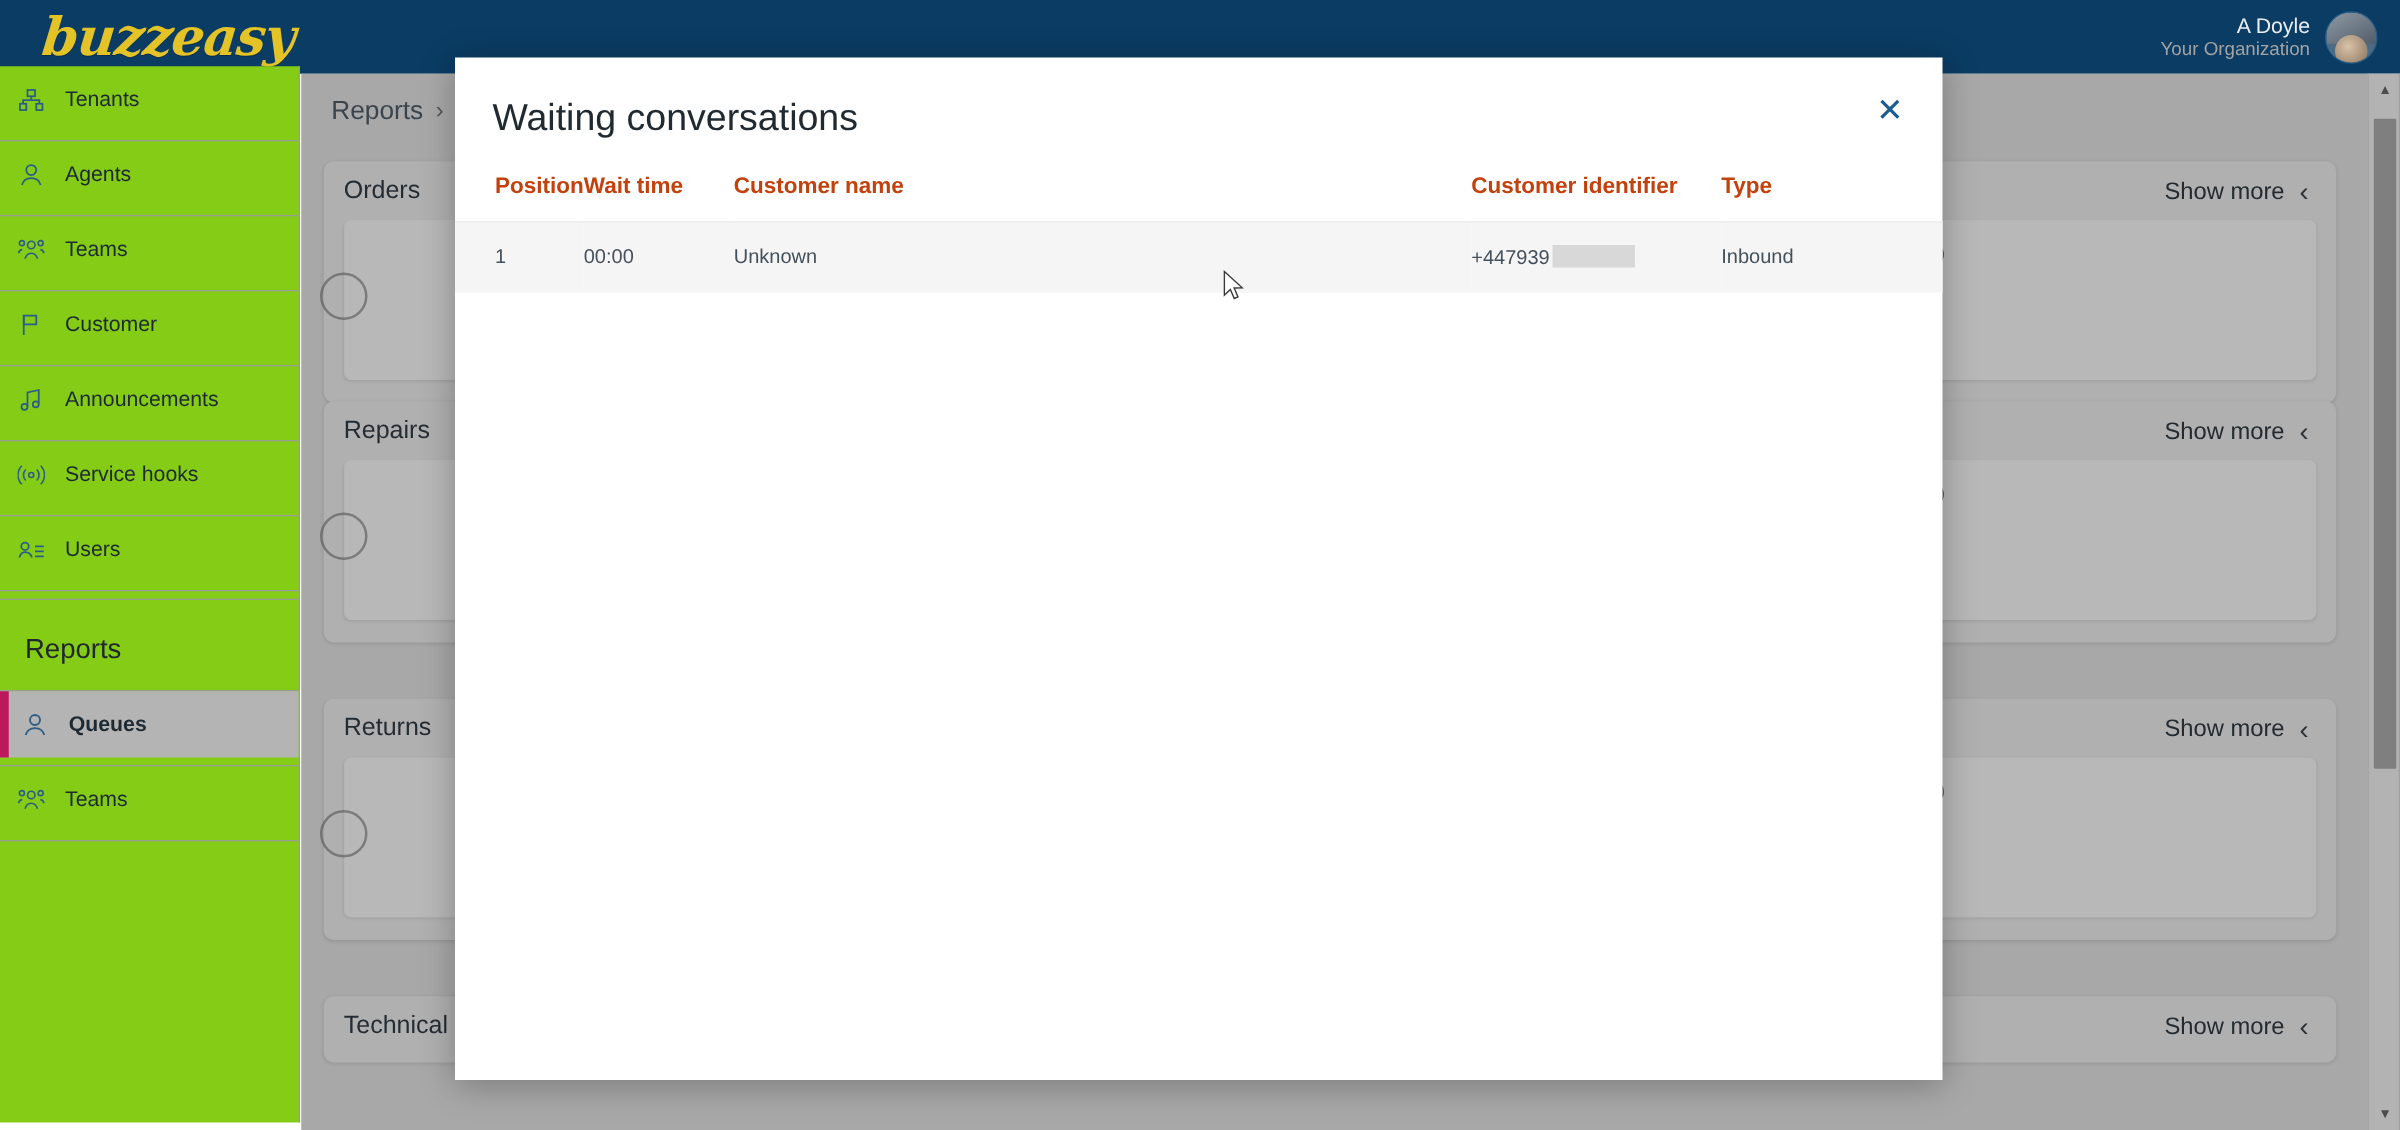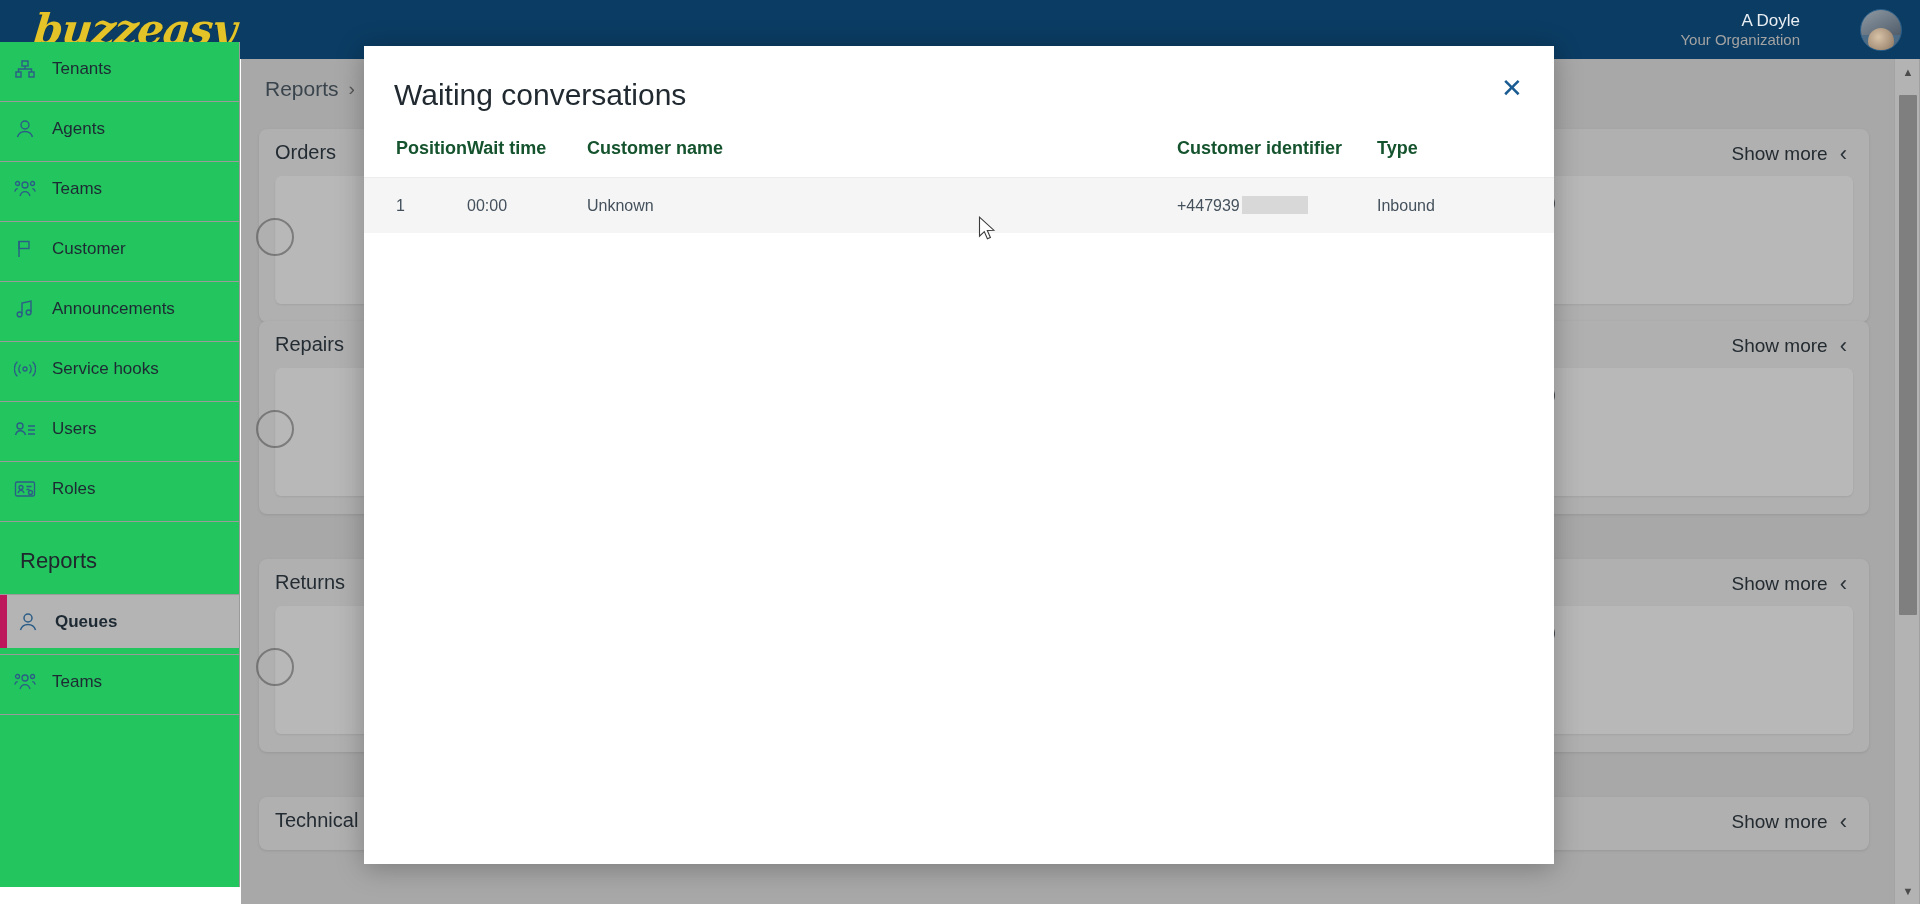--- a/index.html
+++ b/index.html
@@ -21,43 +21,43 @@
     margin-left: 34px;
     font-family: "DejaVu Serif", serif;
     font-style: italic;
     font-weight: 700;
     font-size: 42px;
     color: #e3c327;
     letter-spacing: -1px;
     transform: skewX(-6deg);
     text-shadow: 0 1px 0 rgba(0,0,0,.25);
   }
-  .userbox { display: flex; align-items: center; margin-right: 18px; gap: 48px; }
+  .userbox { display: flex; align-items: center; margin-right: 18px; }
   .usertext { text-align: right; margin-right: 12px; line-height: 1.25; }
   .username { color: #e9eef3; font-size: 17px; }
   .userorg  { color: #a3a3a3; font-size: 15px; }
   .avatar {
     width: 42px; height: 42px; border-radius: 50%;
     background: linear-gradient(150deg,#8f9aa3 0%,#6e7a86 40%,#3d4a57 100%);
     position: relative; overflow: hidden; border: 1px solid #2b5f8a;
   }
   .avatar::after {
     content:""; position:absolute; left:50%; top:46%;
     width:26px; height:26px; margin-left:-13px; border-radius:50%;
     background: radial-gradient(circle at 40% 35%, #d8c3a8 0%, #9c8670 70%);
   }
   .avatar::before{
     content:""; position:absolute; left:0; bottom:0; width:100%; height:36%;
     background:#4c6b86;
   }
 
   
   .sidebar {
-    position: absolute; left: 0; top: 42px; width: 240px; height: 845px;
-    background: #22c55e; border-right: 1px solid #9a9a9a;
+    position: absolute; left: 0; top: 53px; width: 240px; height: 845px;
+    background: #84cc16; border-right: 1px solid #9a9a9a;
     overflow: hidden;
   }
   .nav-item {
     display: flex; align-items: center; height: 53px;
     padding-left: 12px; color: #1e2a33; font-size: 17px;
     cursor: pointer; position: relative;
   }
   .nav-item .ico {
     width: 26px; height: 22px; margin-right: 14px;
     display: flex; align-items: center; justify-content: center;
@@ -168,21 +168,21 @@
     padding: 32px 16px 0 30px;
   }
   .modal-close {
     position: absolute; right: 24px; top: 24px;
     width: 36px; height: 36px; color:#1a5c92;
     display:flex; align-items:center; justify-content:center;
     font-size: 26px; cursor: pointer; line-height: 1; font-weight: 300;
   }
   table.waiting { width: 100%; border-collapse: collapse; margin-top: 26px; }
   table.waiting th {
-    text-align: left; font-size: 18px; font-weight: 600; color: #14532d;
+    text-align: left; font-size: 18px; font-weight: 600; color: #c2410c;
     padding: 0 0 18px 0; border-bottom: 1px solid #ededed;
   }
   table.waiting td {
     font-size: 16px; color: #44515c; padding: 18px 0; height: 50px;
   }
   table.waiting tbody tr { background:#f5f5f5; }
   .c-pos  { width: 96px;  padding-left: 32px !important; }
   .c-wait { width: 120px; }
   .c-name { width: 590px; }
   .c-id   { width: 200px; }
@@ -292,32 +292,20 @@
         <svg width="22" height="18" viewBox="0 0 22 18" fill="none" stroke="currentColor" stroke-width="1.4">
           <circle cx="6" cy="6" r="3"></circle>
             <path d="M1.5 15c.8-3 2.4-4.3 4.5-4.3S10.7 12 11.5 15"></path>
           <path d="M14 6h7M14 10h7M14 14h7"></path>
         </svg>
       </span>
       <span>Users</span>
     </div>
     <div class="nav-sep"></div>
 
-    <div class="nav-item">
-      <span class="ico">
-        <svg width="22" height="18" viewBox="0 0 22 18" fill="none" stroke="currentColor" stroke-width="1.3">
-          <rect x="1.5" y="2" width="19" height="14" rx="1.5"></rect>
-          <circle cx="7" cy="7.5" r="2"></circle>
-            <path d="M4 13c.6-1.8 1.6-2.6 3-2.6s2.4.8 3 2.6"></path>
-          <path d="M12.5 6.5h5M12.5 9.5h3"></path>
-            <circle cx="16.5" cy="12.5" r="2"></circle>
-        </svg>
-      </span>
-      <span>Roles</span>
-    </div>
     <div class="nav-sep"></div>
 
     <div class="nav-heading">Reports</div>
     <div class="nav-sep"></div>
 
     <div class="nav-item active">
       <span class="ico">
         <svg width="20" height="20" viewBox="0 0 20 20" fill="none" stroke="currentColor" stroke-width="1.5">
           <circle cx="10" cy="6" r="4"></circle>
             <path d="M2.5 18c1.2-4 4-5.5 7.5-5.5s6.3 1.5 7.5 5.5"></path>

